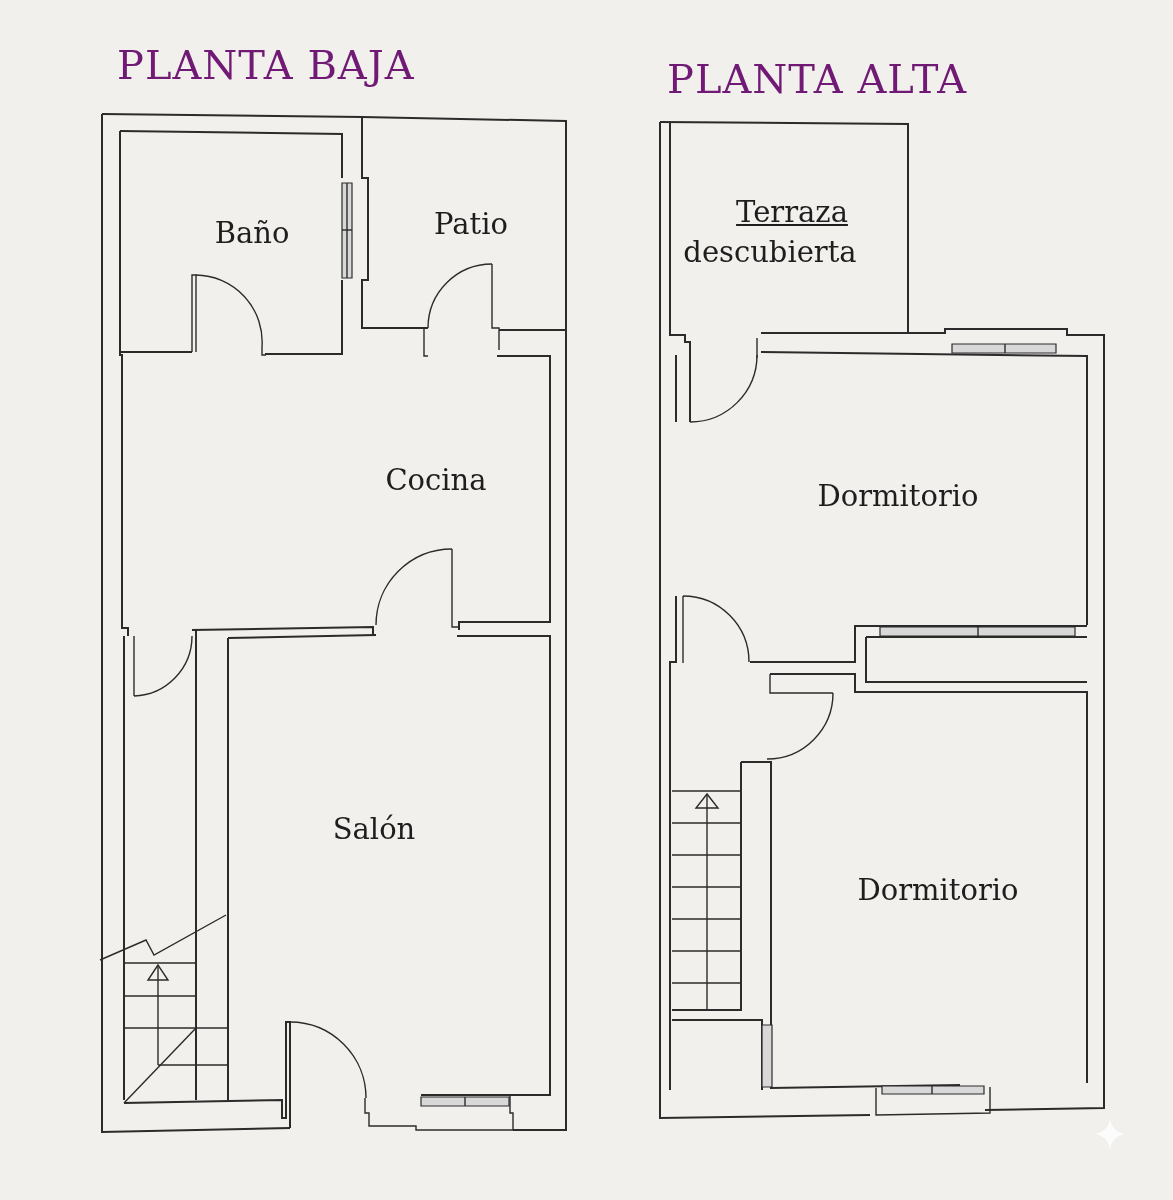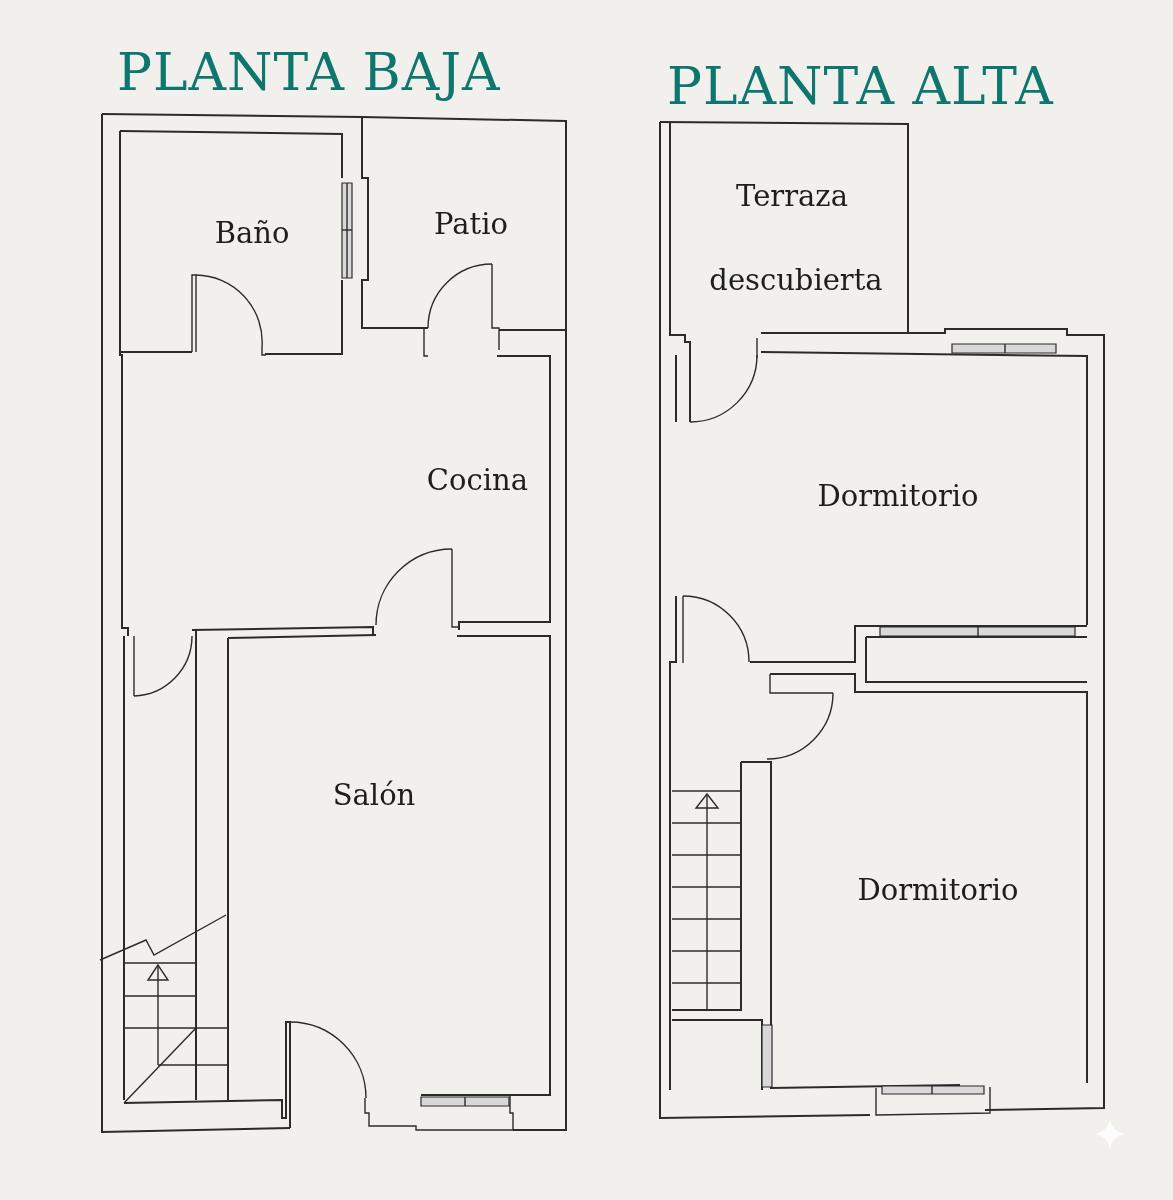--- a/index.html
+++ b/index.html
@@ -5,23 +5,23 @@
   html, body { margin: 0; padding: 0; }
   body {
     width: 1173px; height: 1200px; overflow: hidden;
     background: #f1f0ec;
     font-family: "DejaVu Serif", "Liberation Serif", serif;
     position: relative;
   }
   .plan-title {
     position: absolute;
     font-family: "DejaVu Serif", "Liberation Serif", serif;
-    font-size: 52px;
+    font-size: 40px;
     letter-spacing: 1px;
-    color: #0f766e;
+    color: #701a75;
     white-space: nowrap;
   }
   .room-label {
     position: absolute;
     font-family: "DejaVu Serif", "Liberation Serif", serif;
     font-size: 29px;
     color: #1e1e1e;
     text-align: center;
     white-space: nowrap;
     line-height: 40px;
@@ -153,21 +153,21 @@
     <line class="t" x1="672" y1="919" x2="741" y2="919"></line>
     <line class="t" x1="672" y1="951" x2="741" y2="951"></line>
     <line class="t" x1="672" y1="983" x2="741" y2="983"></line>
     <line class="t" x1="707" y1="795" x2="707" y2="1010"></line>
     <polygon class="t" points="707,794 696,808 718,808"></polygon>
   </g>
 </svg>
 
 <div class="room-label" style="left:170px; top:213px; width:164px;">Baño</div>
 <div class="room-label" style="left:395px; top:204px; width:152px;">Patio</div>
-<div class="room-label" style="left:328px; top:460px; width:200px;text-align:right;">Cocina</div>
-<div class="room-label" style="left:274px; top:775px; width:200px;">Salón</div>
+<div class="room-label" style="left:336px; top:460px; width:200px;">Cocina</div>
+<div class="room-label" style="left:274px; top:809px; width:200px;">Salón</div>
 
-<div class="room-label" style="left:692px; top:176px; width:200px;">Terraza</div>
-<div class="room-label" style="left:696px; top:232px; width:200px;margin-top:28px;">descubierta</div>
+<div class="room-label" style="left:692px; top:192px; width:200px;text-decoration:underline;">Terraza</div>
+<div class="room-label" style="left:670px; top:232px; width:200px;">descubierta</div>
 <div class="room-label" style="left:788px; top:476px; width:220px;">Dormitorio</div>
 <div class="room-label" style="left:828px; top:870px; width:220px;">Dormitorio</div>
 
 <div class="watermark">✦</div>
 
 </body></html>

